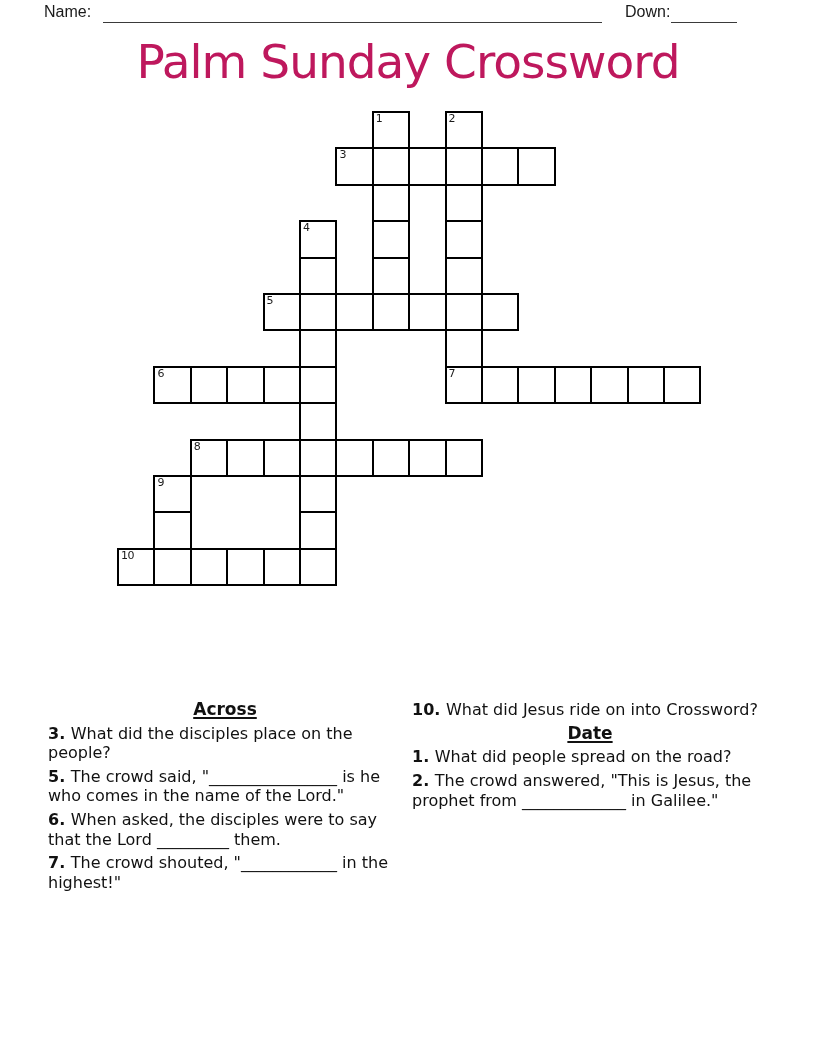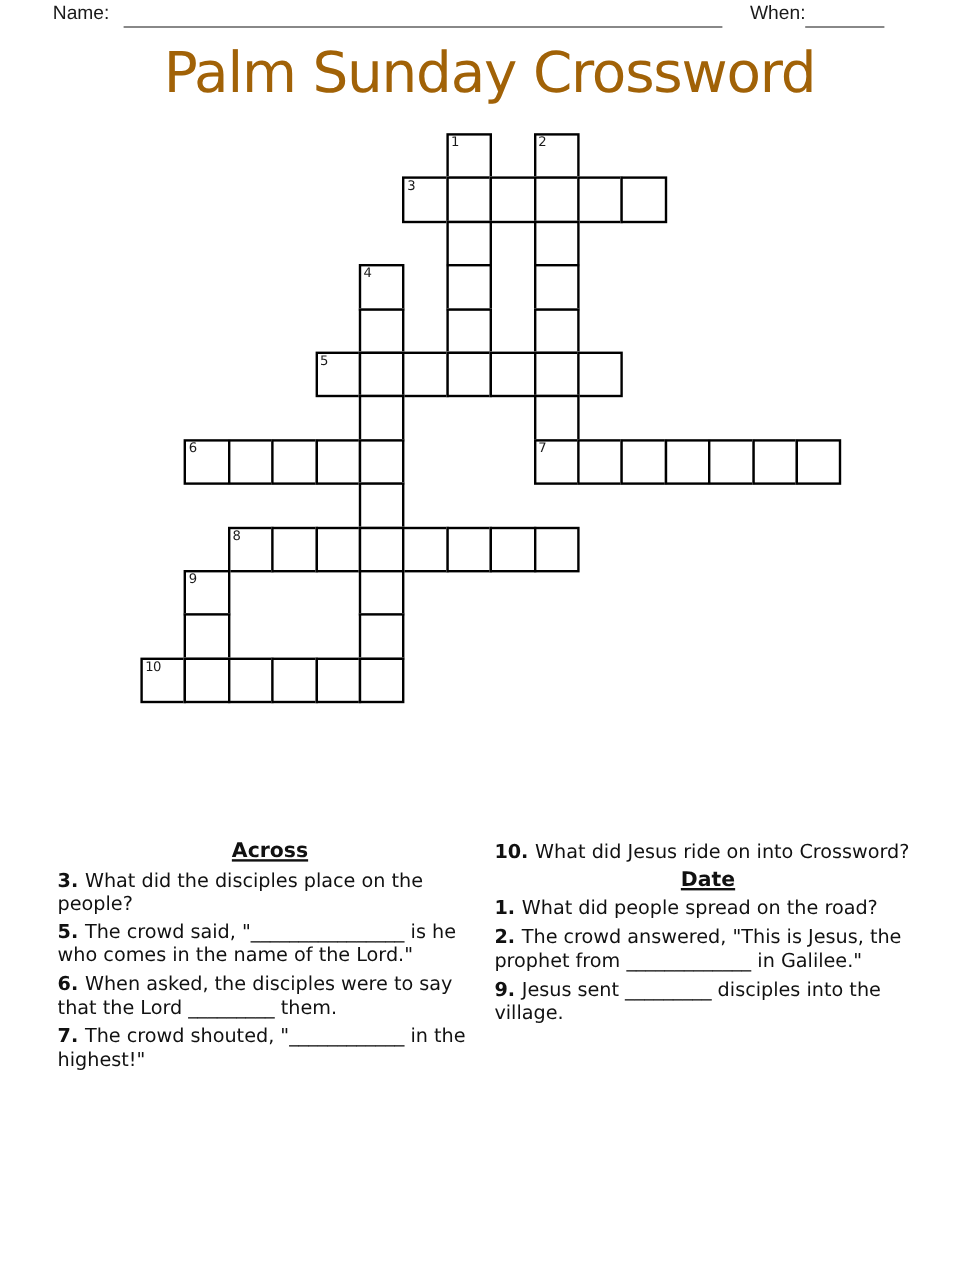--- a/index.html
+++ b/index.html
@@ -15,21 +15,21 @@
   }
   .hdr-line { position:absolute; height:20px; border-bottom:1.6px solid #3a3a3a; }
   #name-label { left:44px; }
   #name-line  { left:103px; width:499px; top:2px; }
   #date-label { left:625px; }
   #date-line  { left:671px; width:66px; top:2px; }
 
   
   .title {
     position:absolute; top:34px; left:0; width:100%; text-align:center;
-    font-size:47px; letter-spacing:-1px; color:#a16207; white-space:nowrap;
+    font-size:47px; letter-spacing:-1px; color:#be185d; white-space:nowrap;
   }
 
   
   .grid { position:absolute; left:117px; top:111px; }
   .cell {
     position:absolute; width:38.4px; height:38.4px; box-sizing:border-box;
     border:2.2px solid #000; background:#ffffff;
   }
   .cellnum {
     position:absolute; left:2px; top:0px; font-size:11px; line-height:12px;
@@ -49,21 +49,21 @@
   .clue { margin:0 0 4.5px 0; font-size:16px; line-height:19.4px; color:#111; }
   .clue-num { font-weight:bold; }
 </style>
 </head>
 <body>
 
 <div class="page">
 
   <span class="hdr-label" id="name-label">Name:</span>
   <span class="hdr-line" id="name-line"></span>
-  <span class="hdr-label" id="date-label">When:</span>
+  <span class="hdr-label" id="date-label">Down:</span>
   <span class="hdr-line" id="date-line"></span>
 
   <div class="title">Palm Sunday Crossword</div>
 
   <div class="grid">
       <div class="cell" style="left: 254.8px; top: 0px;">
         <span class="cellnum">1</span>
       </div>
       <div class="cell" style="left: 327.6px; top: 0px;">
         <span class="cellnum">2</span>
@@ -145,16 +145,15 @@
   <p class="clue"><span class="clue-num">3. </span><span>What did the disciples place on the people?</span></p>
       <p class="clue"><span class="clue-num">5. </span><span>The crowd said, "________________ is he who comes in the name of the Lord."</span></p>
       <p class="clue"><span class="clue-num">6. </span><span>When asked, the disciples were to say that the Lord _________ them.</span></p>
       <p class="clue"><span class="clue-num">7. </span><span>The crowd shouted, "____________ in the highest!"</span></p>
     </div>
   <div class="clues-col" id="clues-right">
       <p class="clue"><span class="clue-num">10. </span><span>What did Jesus ride on into Crossword?</span></p>
       <p class="clue-header">Date</p>
       <p class="clue"><span class="clue-num">1. </span><span>What did people spread on the road?</span></p>
       <p class="clue"><span class="clue-num">2. </span><span>The crowd answered, "This is Jesus, the prophet from _____________ in Galilee."</span></p>
-      <p class="clue"><span class="clue-num">9. </span><span>Jesus sent _________ disciples into the village.</span></p>
     </div>
 
 </div>
 
 </body></html>

